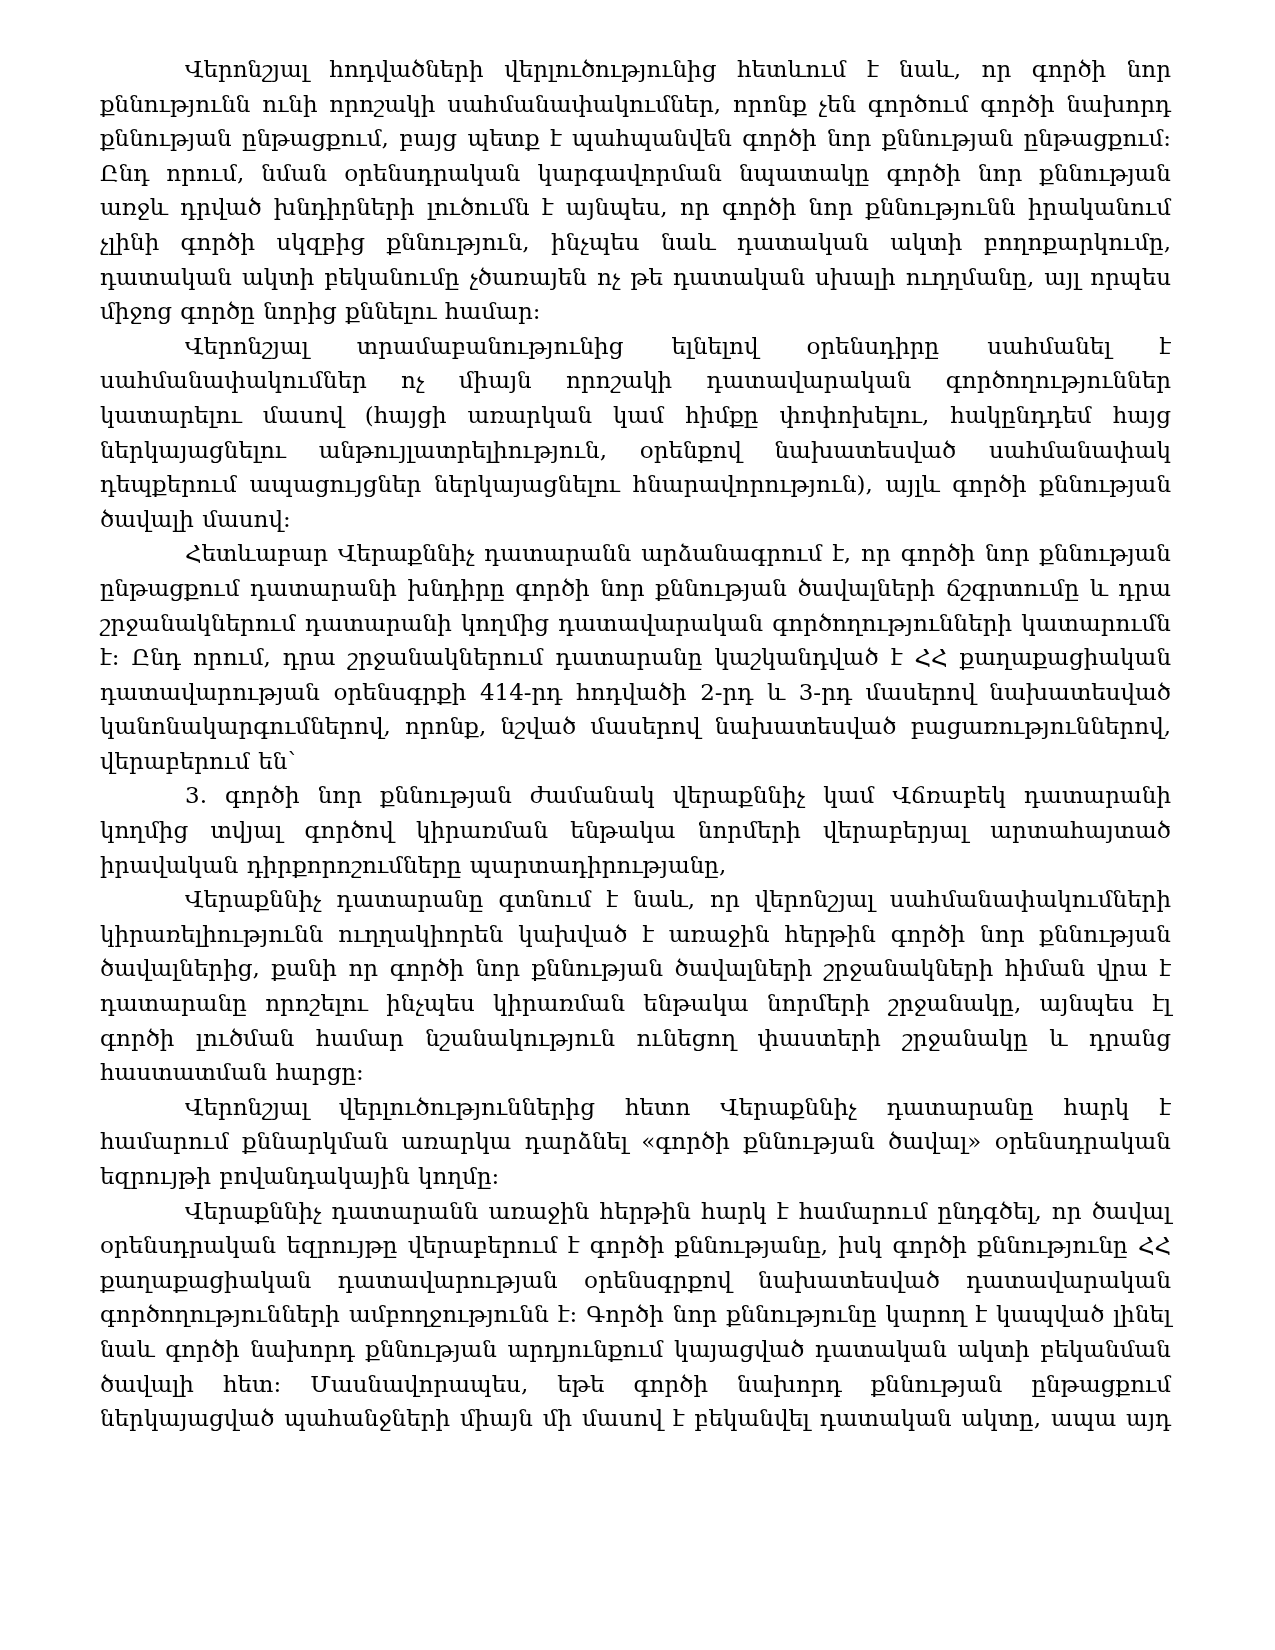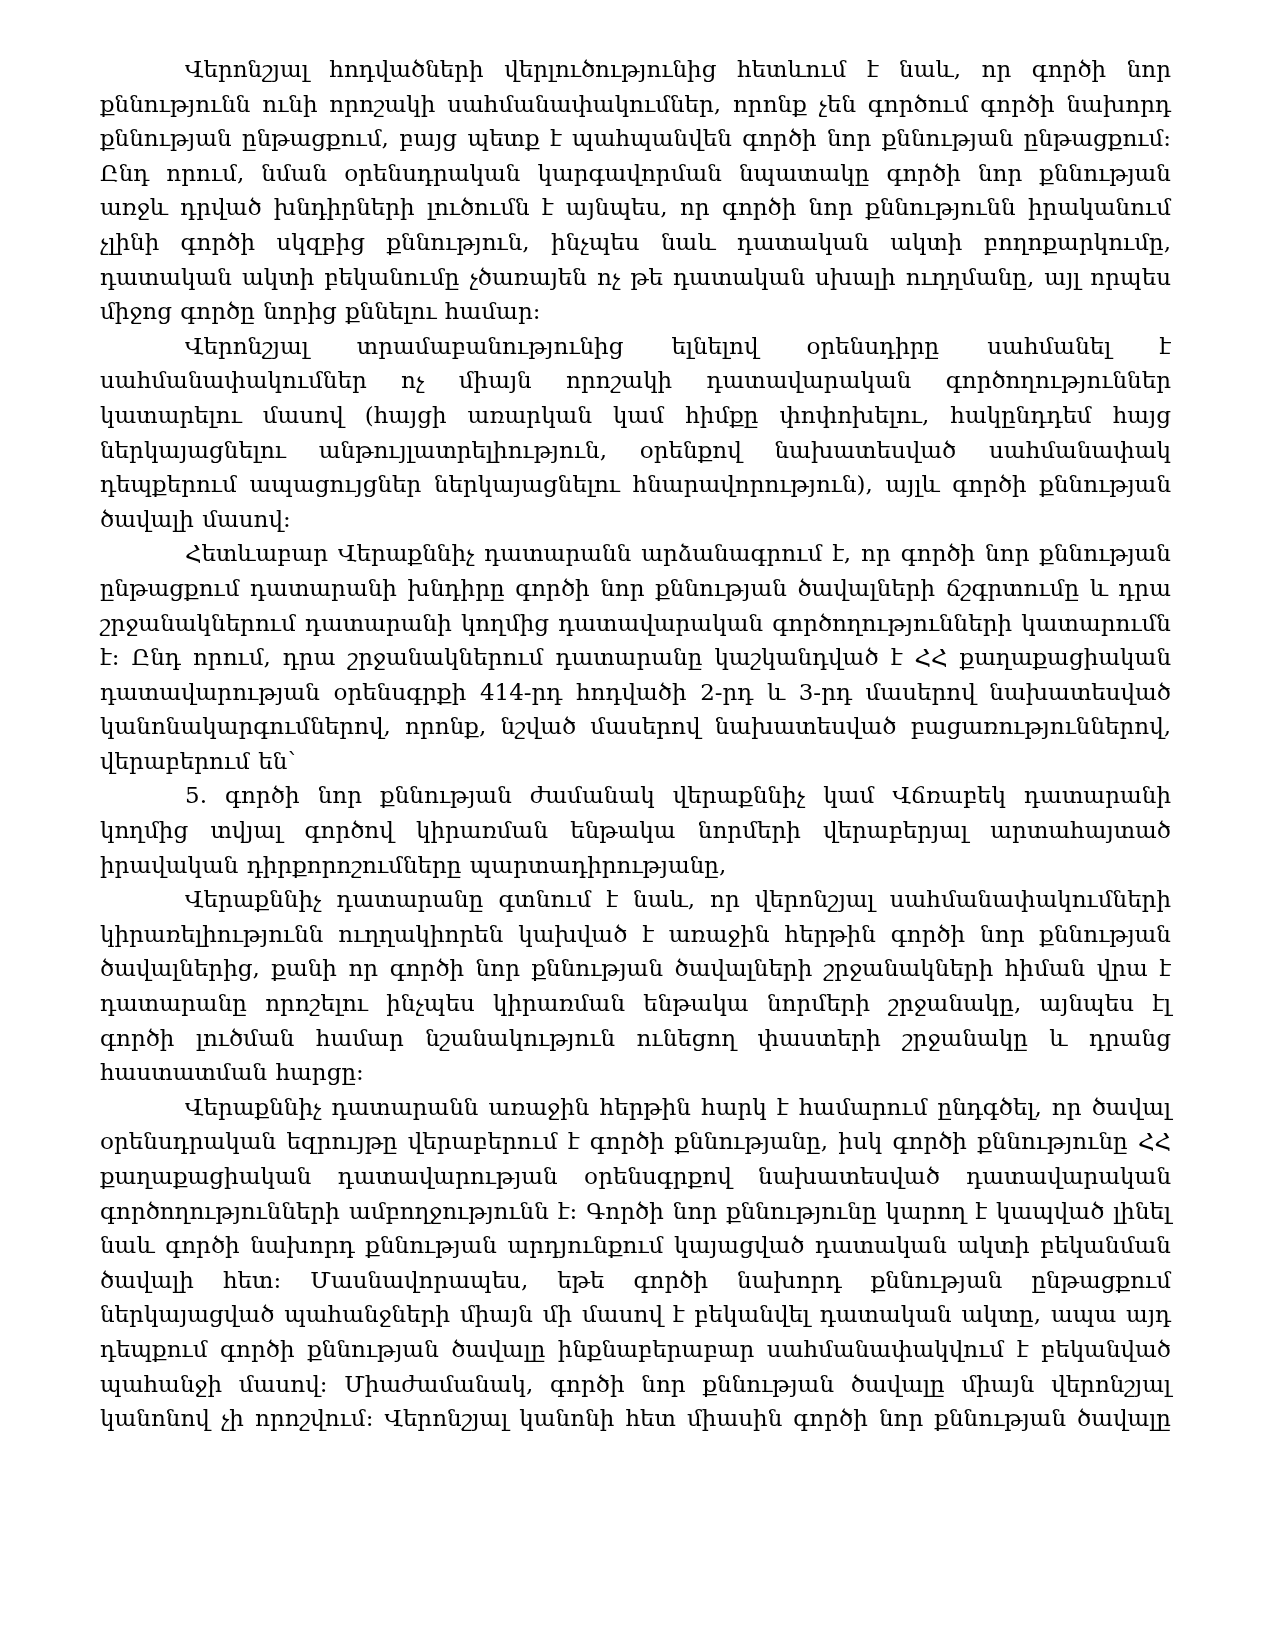--- a/index.html
+++ b/index.html
@@ -43,18 +43,19 @@
   }
 </style>
 </head>
 <body>
 
 <div class="page">
   <div class="content">
     <p class="para">Վերոնշյալ հոդվածների վերլուծությունից հետևում է նաև, որ գործի նոր քննությունն ունի որոշակի սահմանափակումներ, որոնք չեն գործում գործի նախորդ քննության ընթացքում, բայց պետք է պահպանվեն գործի նոր քննության ընթացքում: Ընդ որում, նման օրենսդրական կարգավորման նպատակը գործի նոր քննության առջև դրված խնդիրների լուծումն է այնպես, որ գործի նոր քննությունն իրականում չլինի գործի սկզբից քննություն, ինչպես նաև դատական ակտի բողոքարկումը, դատական ակտի բեկանումը չծառայեն ոչ թե դատական սխալի ուղղմանը, այլ որպես միջոց գործը նորից քննելու համար:</p>
     <p class="para">Վերոնշյալ տրամաբանությունից ելնելով օրենսդիրը սահմանել է սահմանափակումներ ոչ միայն որոշակի դատավարական գործողություններ կատարելու մասով (հայցի առարկան կամ հիմքը փոփոխելու, հակընդդեմ հայց ներկայացնելու անթույլատրելիություն, օրենքով նախատեսված սահմանափակ դեպքերում ապացույցներ ներկայացնելու հնարավորություն), այլև գործի քննության ծավալի մասով:</p>
     <p class="para">Հետևաբար Վերաքննիչ դատարանն արձանագրում է, որ գործի նոր քննության ընթացքում դատարանի խնդիրը գործի նոր քննության ծավալների ճշգրտումը և դրա շրջանակներում դատարանի կողմից դատավարական գործողությունների կատարումն է: Ընդ որում, դրա շրջանակներում դատարանը կաշկանդված է ՀՀ քաղաքացիական դատավարության օրենսգրքի 414-րդ հոդվածի 2-րդ և 3-րդ մասերով նախատեսված կանոնակարգումներով, որոնք, նշված մասերով նախատեսված բացառություններով, վերաբերում են՝</p>
-    <p class="para">5. գործի նոր քննության ժամանակ վերաքննիչ կամ Վճռաբեկ դատարանի կողմից տվյալ գործով կիրառման ենթակա նորմերի վերաբերյալ արտահայտած իրավական դիրքորոշումները պարտադիրությանը,</p>
+    <p class="para">3. գործի նոր քննության ժամանակ վերաքննիչ կամ Վճռաբեկ դատարանի կողմից տվյալ գործով կիրառման ենթակա նորմերի վերաբերյալ արտահայտած իրավական դիրքորոշումները պարտադիրությանը,</p>
     <p class="para">Վերաքննիչ դատարանը գտնում է նաև, որ վերոնշյալ սահմանափակումների կիրառելիությունն ուղղակիորեն կախված է առաջին հերթին գործի նոր քննության ծավալներից, քանի որ գործի նոր քննության ծավալների շրջանակների հիման վրա է դատարանը որոշելու ինչպես կիրառման ենթակա նորմերի շրջանակը, այնպես էլ գործի լուծման համար նշանակություն ունեցող փաստերի շրջանակը և դրանց հաստատման հարցը:</p>
+    <p class="para">Վերոնշյալ վերլուծություններից հետո Վերաքննիչ դատարանը հարկ է համարում քննարկման առարկա դարձնել «գործի քննության ծավալ» օրենսդրական եզրույթի բովանդակային կողմը:</p>
     <p class="para">Վերաքննիչ դատարանն առաջին հերթին հարկ է համարում ընդգծել, որ ծավալ օրենսդրական եզրույթը վերաբերում է գործի քննությանը, իսկ գործի քննությունը ՀՀ քաղաքացիական դատավարության օրենսգրքով նախատեսված դատավարական գործողությունների ամբողջությունն է: Գործի նոր քննությունը կարող է կապված լինել նաև գործի նախորդ քննության արդյունքում կայացված դատական ակտի բեկանման ծավալի հետ: Մասնավորապես, եթե գործի նախորդ քննության ընթացքում ներկայացված պահանջների միայն մի մասով է բեկանվել դատական ակտը, ապա այդ դեպքում գործի քննության ծավալը ինքնաբերաբար սահմանափակվում է բեկանված պահանջի մասով: Միաժամանակ, գործի նոր քննության ծավալը միայն վերոնշյալ կանոնով չի որոշվում: Վերոնշյալ կանոնի հետ միասին գործի նոր քննության ծավալը որոշվում է այն դատավարական գործողությունների շրջանակներով, որոնք որպես դատական սխալ հիմք են հանդիսացել դատական ակտի բեկանման համար: Դրանք կարող են վերաբերել ինչպես բացառապես դատավարական բնույթ ունեցող գործողություններին (օրինակ, որոշակի միջնորդությունների մերժում), այնպես էլ գործն ըստ էության լուծելուն ուղղված հարցերին՝ գործի լուծման համար</p>
   </div>
   <div class="page-number">31</div>
 </div>
 
 </body></html>

